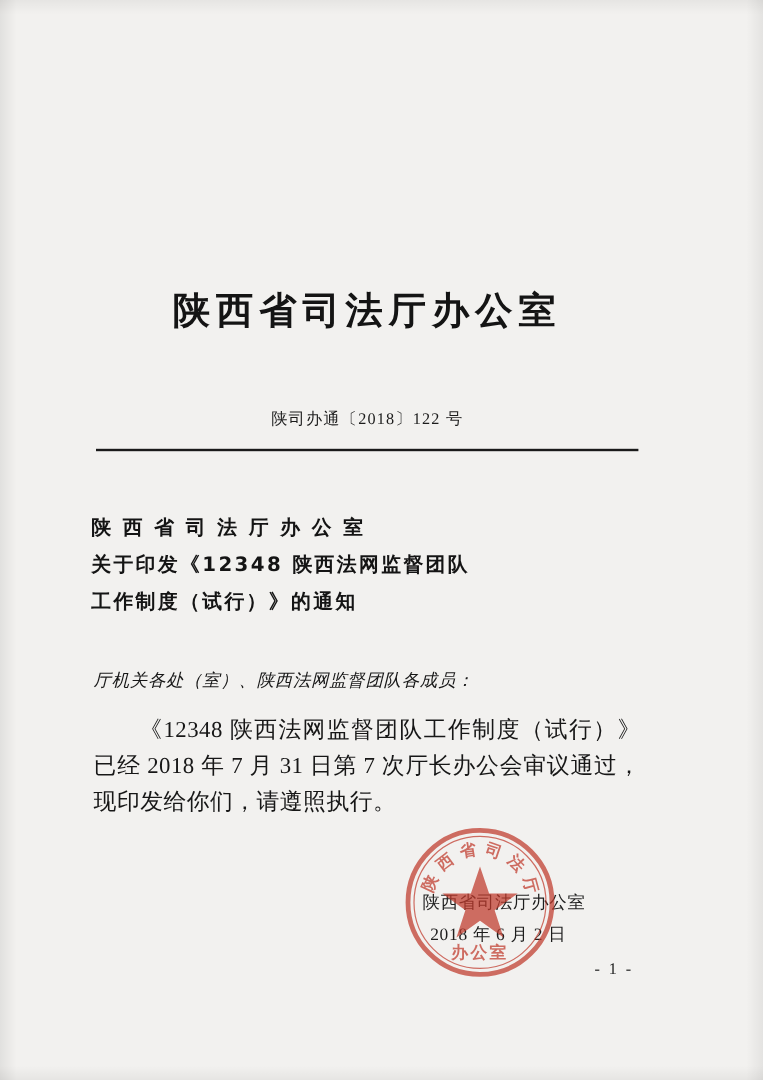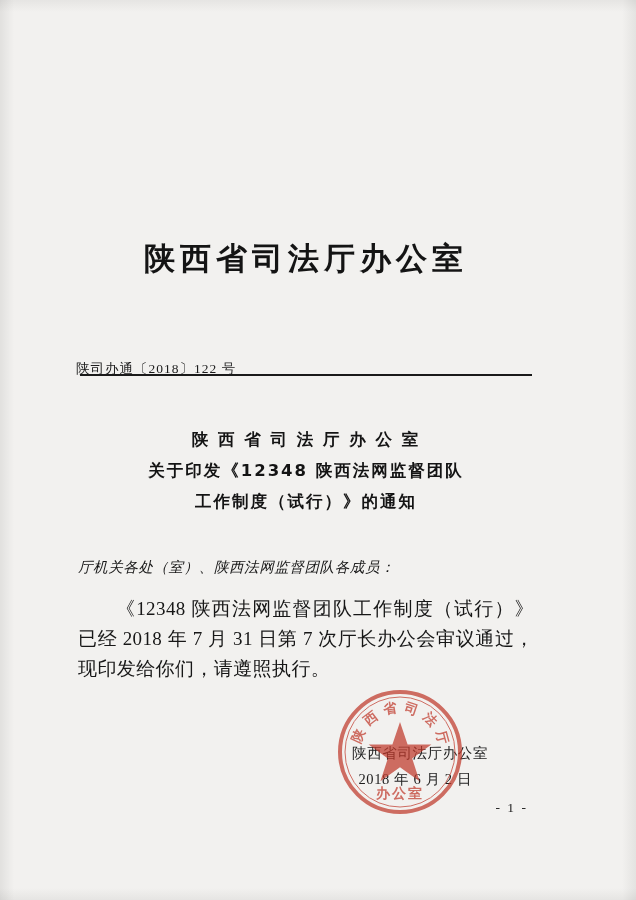--- a/index.html
+++ b/index.html
@@ -50,39 +50,39 @@
     font-size: 31px;
     letter-spacing: 5px;
     color: #141414;
     white-space: nowrap;
   }
   .doc-number {
     position: absolute;
     top: 340px;
     left: 0;
     width: 460px;
+    text-align: center;
     font-size: 13.5px;
     letter-spacing: 1px;
     color: #1c1c1c;
-    margin-top: 20px;
   }
   .rule {
     position: absolute;
     top: 374px;
     left: 4px;
     width: 452px;
     height: 2px;
     background: #1a1a1a;
   }
   .subject {
     position: absolute;
     top: 424px;
     left: 0;
     width: 460px;
-    text-align: center;
+    text-align: left;
     font-family: "DejaVu Sans", sans-serif;
     font-weight: bold;
     font-size: 16.5px;
     line-height: 31px;
     letter-spacing: 2px;
     color: #141414;
   }
   .subject .ln { display: block; white-space: nowrap; }
   .salutation {
     position: absolute;

